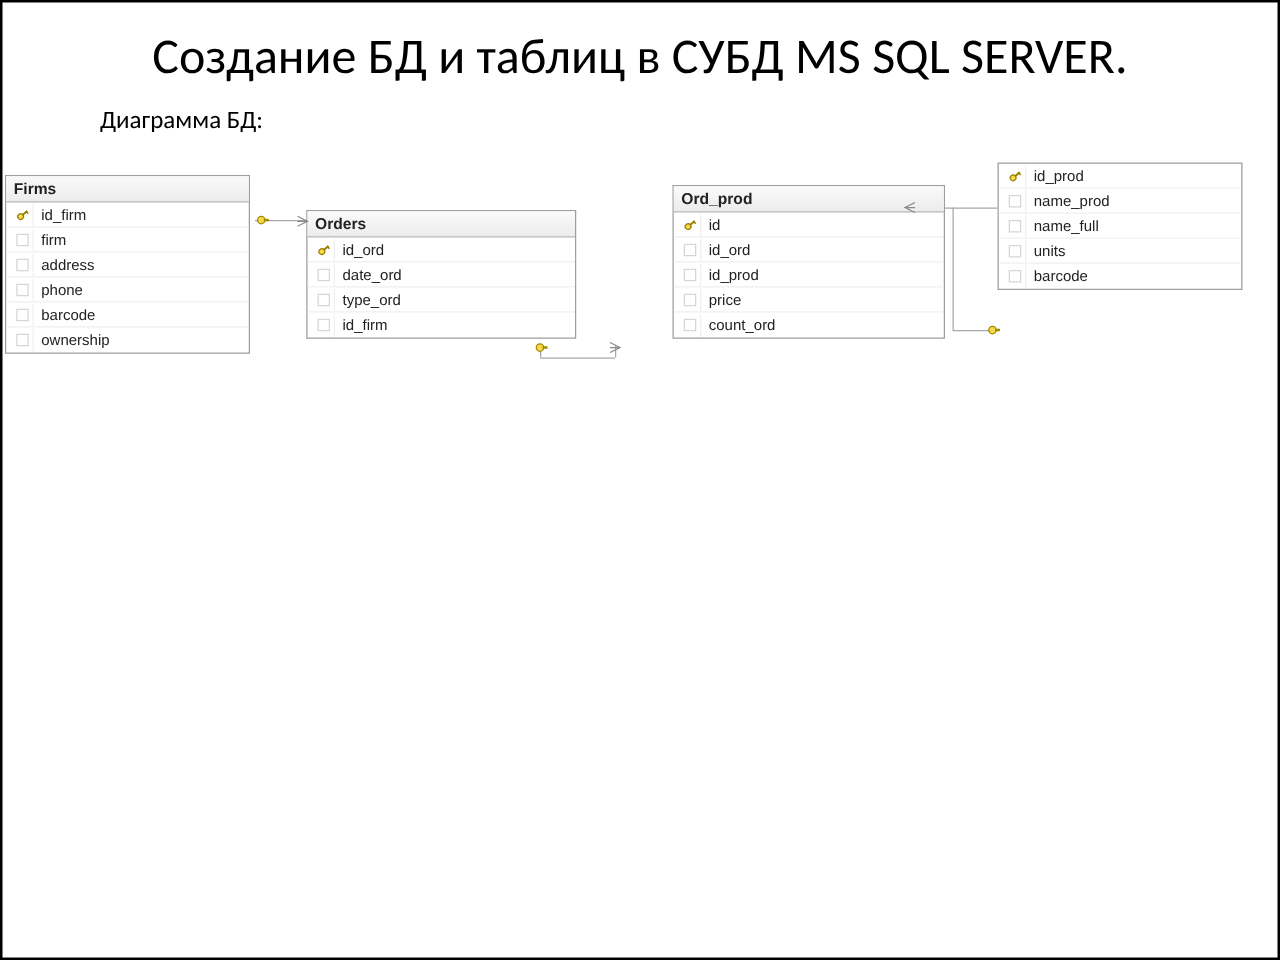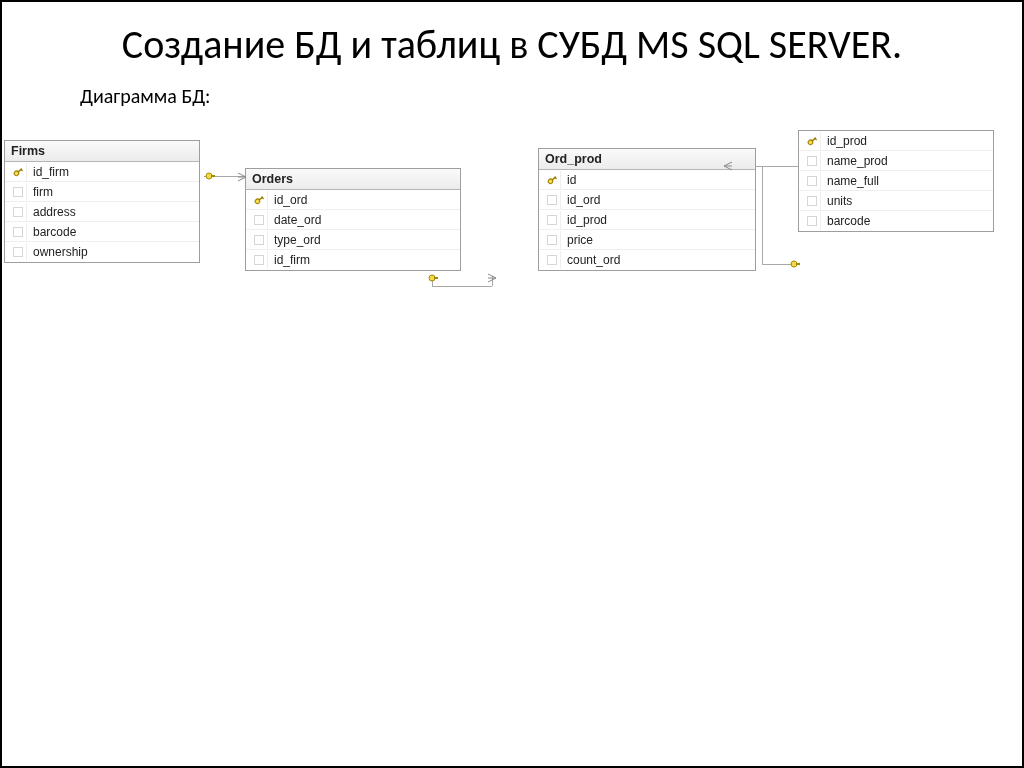--- a/index.html
+++ b/index.html
@@ -171,20 +171,26 @@
           <div class="row">
             <span class="icon-cell">
               <span class="blank-icon"></span>
             </span>
             <span class="field-name">address</span>
           </div>
           <div class="row">
             <span class="icon-cell">
               <span class="blank-icon"></span>
             </span>
+            <span class="field-name">phone</span>
+          </div>
+          <div class="row">
+            <span class="icon-cell">
+              <span class="blank-icon"></span>
+            </span>
             <span class="field-name">barcode</span>
           </div>
           <div class="row">
             <span class="icon-cell">
               <span class="blank-icon"></span>
             </span>
             <span class="field-name">ownership</span>
           </div>
         </div>
     </div>

